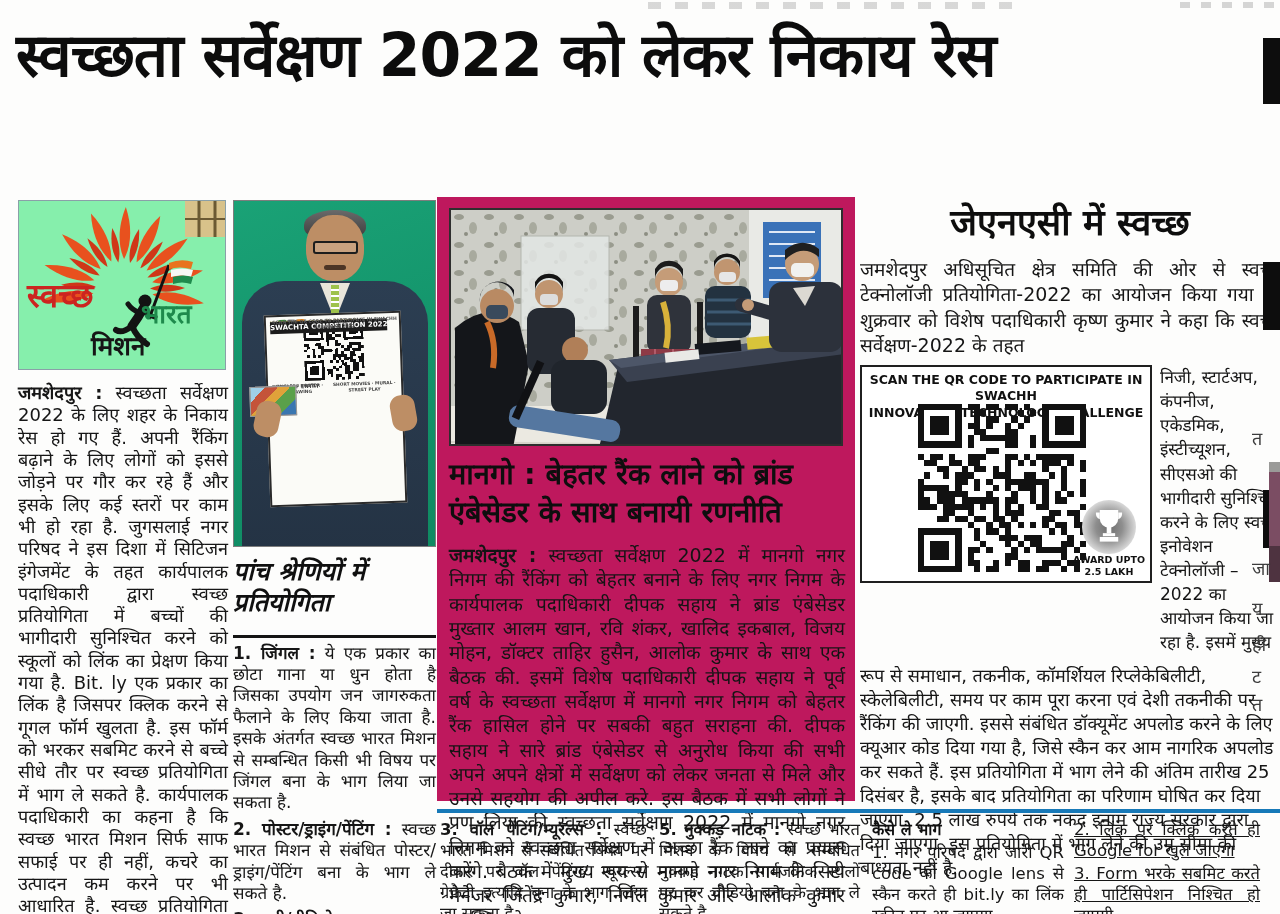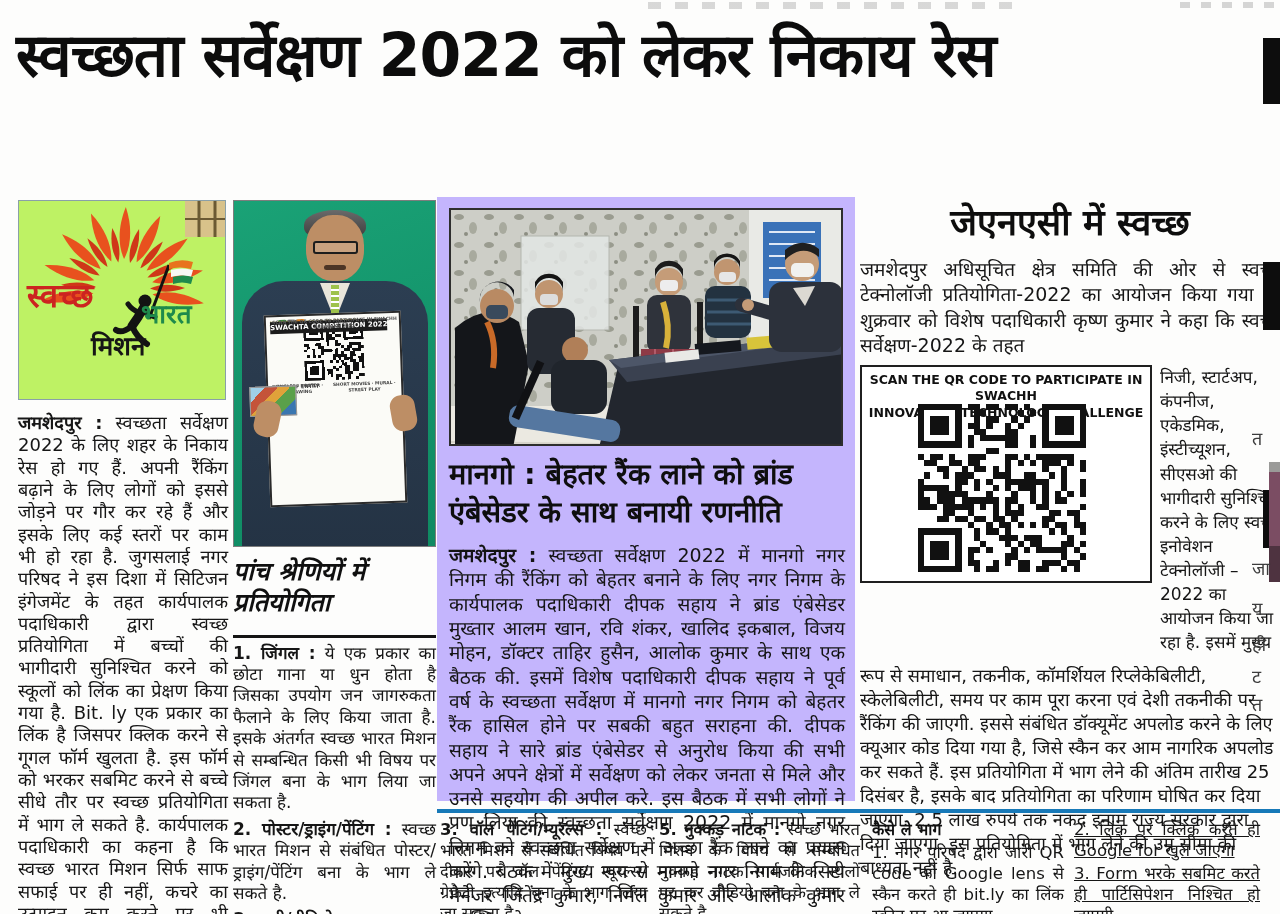--- a/index.html
+++ b/index.html
@@ -14,21 +14,21 @@
     background:repeating-linear-gradient(90deg,#999 0 10px,transparent 10px 21px);}
 
   
   .headline{position:absolute;left:16px;top:16px;width:1244px;margin:0;font-size:60px;
     font-weight:900;letter-spacing:-1px;white-space:nowrap;color:#0c0c0c;line-height:1.3;}
   .subheadline{position:absolute;left:20px;top:116px;width:1030px;margin:0;font-size:44px;
     font-weight:800;white-space:nowrap;color:#121212;line-height:1.4;}
 
   
   .col1{position:absolute;left:18px;top:200px;width:210px;}
-  .logo-box{position:relative;width:208px;height:200px;background:#bef264;border:1px solid #8aa0a8;overflow:hidden;}
+  .logo-box{position:relative;width:208px;height:170px;background:#86efac;border:1px solid #8aa0a8;overflow:hidden;}
   .logo-box svg{position:absolute;left:0;top:0;}
   .lg{position:absolute;font-weight:900;line-height:1;}
   .lg1{left:8px;top:78px;font-size:33px;color:#cc2420;}
   .lg2{left:122px;top:100px;font-size:26px;color:#1e8a4c;}
   .lg3{left:72px;top:132px;font-size:26px;color:#161616;}
   .body1{margin:12px 0 0;font-size:18px;line-height:1.24;text-align:justify;color:#161616;}
   .dl{font-weight:800;}
 
   
   .col2{position:absolute;left:233px;top:200px;width:203px;}
@@ -60,21 +60,21 @@
   .m-hand{width:25px;height:36px;border-radius:11px;background:#bd8e65;z-index:4;}
   .m-hl{left:21px;top:200px;transform:rotate(12deg);}
   .m-hr{left:157px;top:194px;transform:rotate(-10deg);}
 
   .cat-head{margin:9px 0 5px;font-size:25px;font-weight:800;font-style:italic;line-height:1.25;
     border-bottom:3px solid #141414;padding-bottom:16px;color:#101010;}
   .cat-item{margin:5px 0 0;font-size:17px;line-height:1.26;text-align:justify;color:#161616;}
   .cat-item b{font-weight:800;}
 
   
-  .mango-box{position:absolute;left:437px;top:197px;width:418px;height:604px;background:#c4b5fd;}
+  .mango-box{position:absolute;left:437px;top:197px;width:418px;height:604px;background:#be185d;}
   .photo3{position:absolute;left:12px;top:11px;width:394px;height:238px;border:2px solid #2e2e2e;
      background:#cfd0ca;overflow:hidden;}
   .mango-h{position:absolute;left:12px;top:258px;width:396px;margin:0;font-size:29px;font-weight:800;
      line-height:1.32;color:#0e0e0e;}
   .mango-b{position:absolute;left:12px;top:346px;width:396px;margin:0;font-size:19px;line-height:1.28;
      text-align:justify;color:#141414;}
 
   
   .col4{position:absolute;left:860px;top:200px;width:420px;}
   .jnac-head{margin:0 0 12px;text-align:center;font-size:36px;font-weight:800;line-height:1.25;color:#0d0d0d;}
@@ -697,20 +697,38 @@
             <rect x="0" y="0" width="7" height="7" fill="#111"></rect>
             <rect x="1" y="1" width="5" height="5" fill="#fff"></rect>
             <rect x="2" y="2" width="3" height="3" fill="#111"></rect>
             <rect x="20" y="0" width="7" height="7" fill="#111"></rect>
             <rect x="21" y="1" width="5" height="5" fill="#fff"></rect>
             <rect x="22" y="2" width="3" height="3" fill="#111"></rect>
             <rect x="0" y="20" width="7" height="7" fill="#111"></rect>
             <rect x="1" y="21" width="5" height="5" fill="#fff"></rect>
             <rect x="2" y="22" width="3" height="3" fill="#111"></rect>
           </svg>
+        <div class="award">
+          <div class="trophy">
+            <svg width="34" height="40" viewBox="0 0 44 52">
+              <g fill="#ffffff">
+                <path d="M10 4 h24 v11 a12 12 0 0 1 -24 0 z"></path>
+                <path d="M5 7 h5 v9 a9 9 0 0 1 -5 -9 z"></path>
+                <path d="M34 7 h5 a9 9 0 0 1 -5 9 z"></path>
+                <rect x="19" y="26" width="6" height="8"></rect>
+                <rect x="14" y="34" width="16" height="4"></rect>
+                <rect x="10" y="39" width="24" height="6"></rect>
+              </g>
+            </svg>
+          </div>
+          <div class="award-text">
+            <span>AWARD UPTO</span><br>
+            <span>2.5 LAKH</span>
+          </div>
+        </div>
       </div>
       <div class="jnac-side">निजी, स्टार्टअप, कंपनीज, एकेडमिक, इंस्टीच्यूशन, सीएसओ की भागीदारी सुनिश्चित करने के लिए स्वच्छ इनोवेशन टेक्नोलॉजी – 2022 का आयोजन किया जा रहा है. इसमें मुख्य</div>
     </div>
     <p class="jnac-cont">रूप से समाधान, तकनीक, कॉमर्शियल रिप्लेकेबिलीटी, स्केलेबिलीटी, समय पर काम पूरा करना एवं देशी तकनीकी  पर रैंकिंग की जाएगी. इससे संबंधित डॉक्यूमेंट अपलोड करने के लिए क्यूआर कोड दिया गया है, जिसे स्कैन कर आम नागरिक अपलोड कर सकते हैं. इस प्रतियोगिता में भाग लेने की अंतिम तारीख 25 दिसंबर है, इसके बाद प्रतियोगिता का परिणाम घोषित कर दिया जाएगा. 2.5 लाख रुपये तक नकद इनाम राज्य सरकार द्वारा दिया जाएगा. इस प्रतियोगिता में भाग लेने की उम्र सीमा की बाध्यता नहीं है.</p>
   </section>
 
   <div class="rule"></div>
   <div class="bottom-row">
     <p class="b-col bc1"><b>3. वॉल पेंटिंग/म्यूरल्स :</b> <span>स्वच्छ भारत मिशन से संबंधित विषय पर दीवार पर वॉल पेंटिंग/ म्यूरल्स/ ग्रेफेटी इत्यादि बना के भाग लिया जा सकता है.</span></p>
     <p class="b-col bc2"><b>5. नुक्कड़ नाटक :</b> <span>स्वच्छ भारत मिशन के विषय से सम्बंधित नुक्कड़ नाटक सार्वजनिक स्थलों पर कर वीडियो बना के भाग ले सकते है.</span></p>

